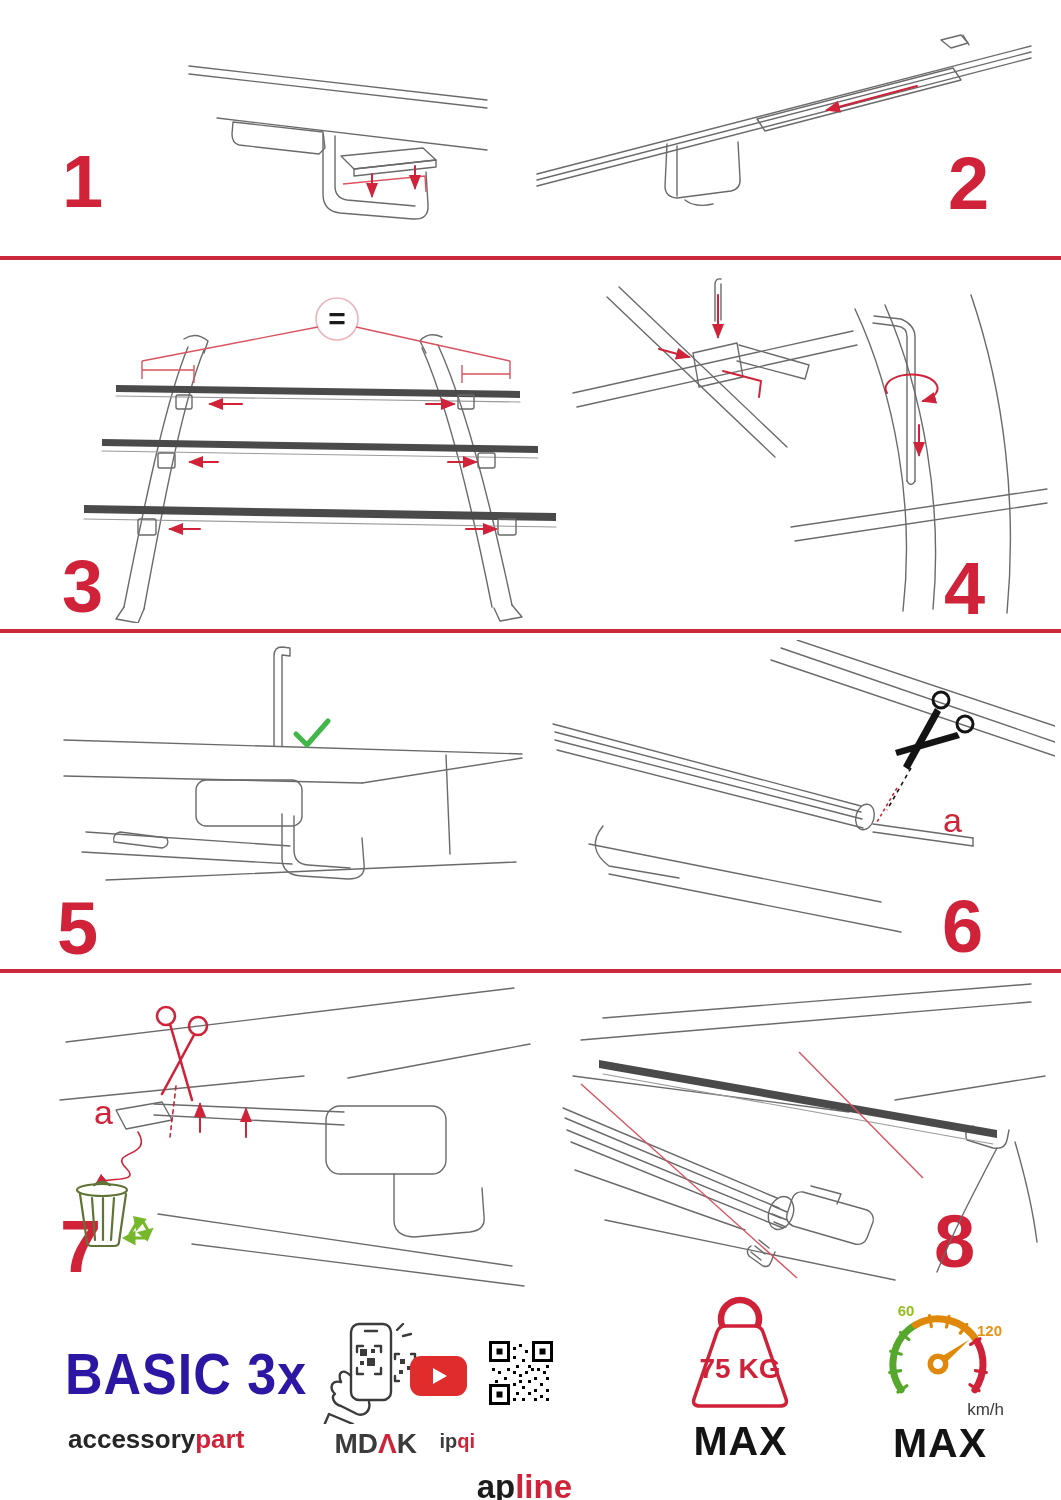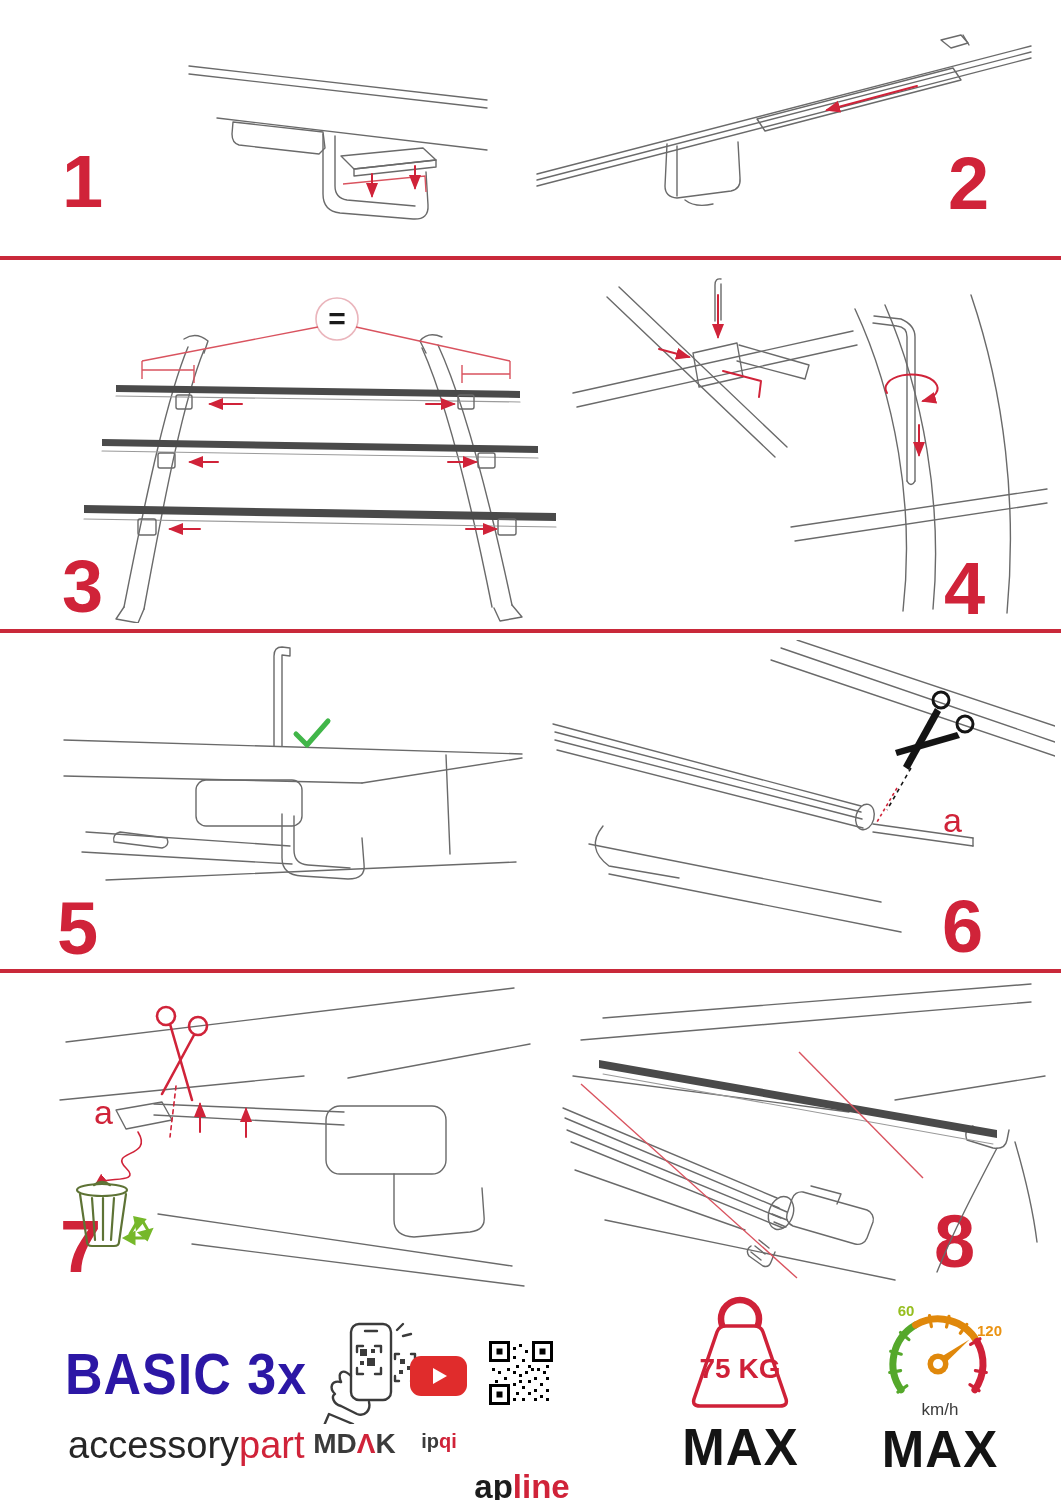--- a/index.html
+++ b/index.html
@@ -7,23 +7,23 @@
         font-family:"Liberation Sans", sans-serif;}
   .sep{position:absolute;left:0;width:1061px;height:4px;background:#c9293a;}
   .step-num{position:absolute;font-size:74px;font-weight:bold;color:#d02339;line-height:1;}
   .ill{position:absolute;}
   .sketch{stroke:#6a6a6a;stroke-width:1.4;fill:none;stroke-linecap:round;stroke-linejoin:round;}
   .sketch2{stroke:#9a9a9a;stroke-width:1.1;fill:none;stroke-linecap:round;}
   .redln{stroke:#d02339;stroke-width:2;fill:none;stroke-linecap:round;stroke-linejoin:round;}
   .redthin{stroke:#d9535f;stroke-width:1.4;fill:none;}
   .darkbar{fill:#4a4a4a;stroke:none;}
   .svgtxt-a{font-size:34px;fill:#d02339;font-family:"Liberation Sans",sans-serif;}
-  .footer-label{position:absolute;text-align:center;font-weight:bold;color:#3b3b3b;}
-  .max-label{position:absolute;text-align:center;font-weight:bold;color:#141414;font-size:51px;letter-spacing:1px;}
-  .brand-line{position:absolute;font-size:38px;font-weight:normal;color:#262626;letter-spacing:0px;}
+  .footer-label{position:absolute;text-align:right;font-weight:bold;color:#3b3b3b;}
+  .max-label{position:absolute;text-align:center;font-weight:bold;color:#141414;font-size:41px;letter-spacing:1px;}
+  .brand-line{position:absolute;font-size:26px;font-weight:bold;color:#262626;letter-spacing:0px;}
   .product{position:absolute;font-size:52px;font-weight:bold;color:#2c17a5;letter-spacing:1px;
            transform:scaleY(1.12);transform-origin:left top;}
   .red-txt{color:#d02339;}
 </style>
 </head>
 <body>
 
 <div class="page">
 
   <svg width="0" height="0" style="position:absolute">

